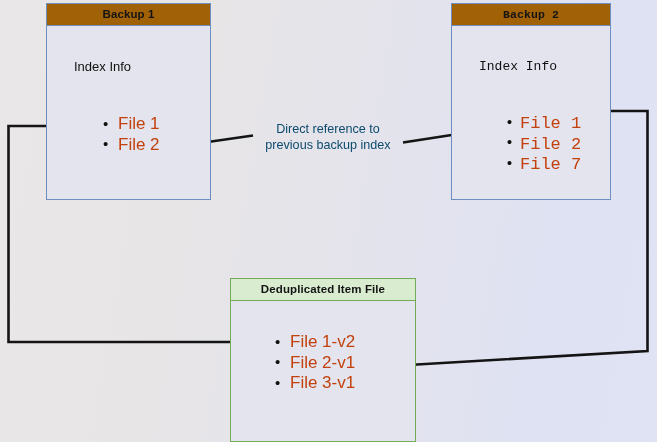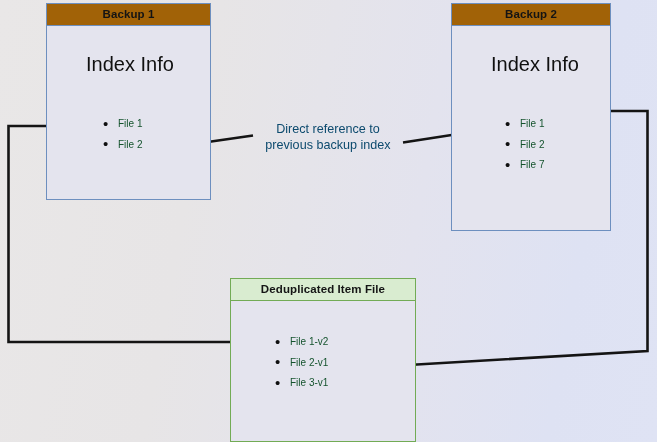--- a/index.html
+++ b/index.html
@@ -58,36 +58,35 @@
     background: #d9ecd0;
     border-bottom: 1.6px solid #72ab55;
   }
   .node-body {
     position: relative;
     height: calc(100% - 23px);
   }
   .body-title {
     position: absolute;
     left: 27px;
-    top: 27px;
-    font-size: 20px;
+    top: 33px;
+    font-size: 13px;
     color: #101010;
     white-space: nowrap;
-    margin-left: 12px;
   }
   ul.items {
     position: absolute;
     margin: 0;
     padding: 0;
     list-style: none;
   }
   ul.items li {
     position: relative;
-    font-size: 10px;
-    color: #14532d;
+    font-size: 17px;
+    color: #c2410c;
     line-height: 20.5px;
     padding-left: 15px;
     white-space: nowrap;
   }
   ul.items li::before {
     content: "\2022";
     position: absolute;
     left: 0;
     top: -0.5px;
     font-size: 15px;
@@ -138,21 +137,21 @@
     <div class="node-header">Backup 1</div>
     <div class="node-body">
       <div class="body-title">Index Info</div>
       <ul class="items">
         <li>File 1</li>
         <li>File 2</li>
       </ul>
     </div>
   </div>
 
-  <div class="node blue" id="backup2" style="left:451px; top:3px; width:160px; height:228px;">
+  <div class="node blue" id="backup2" style="left:451px; top:3px; width:160px; height:197px;font-family:Liberation Mono, monospace;">
     <div class="node-header">Backup 2</div>
     <div class="node-body">
       <div class="body-title">Index Info</div>
       <ul class="items">
         <li>File 1</li>
         <li>File 2</li>
         <li>File 7</li>
       </ul>
     </div>
   </div>

